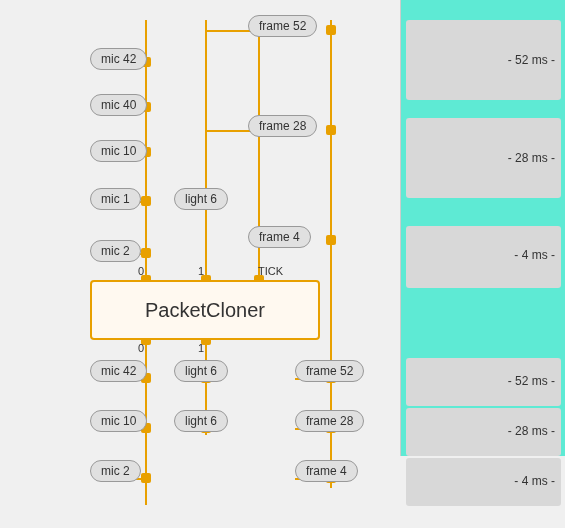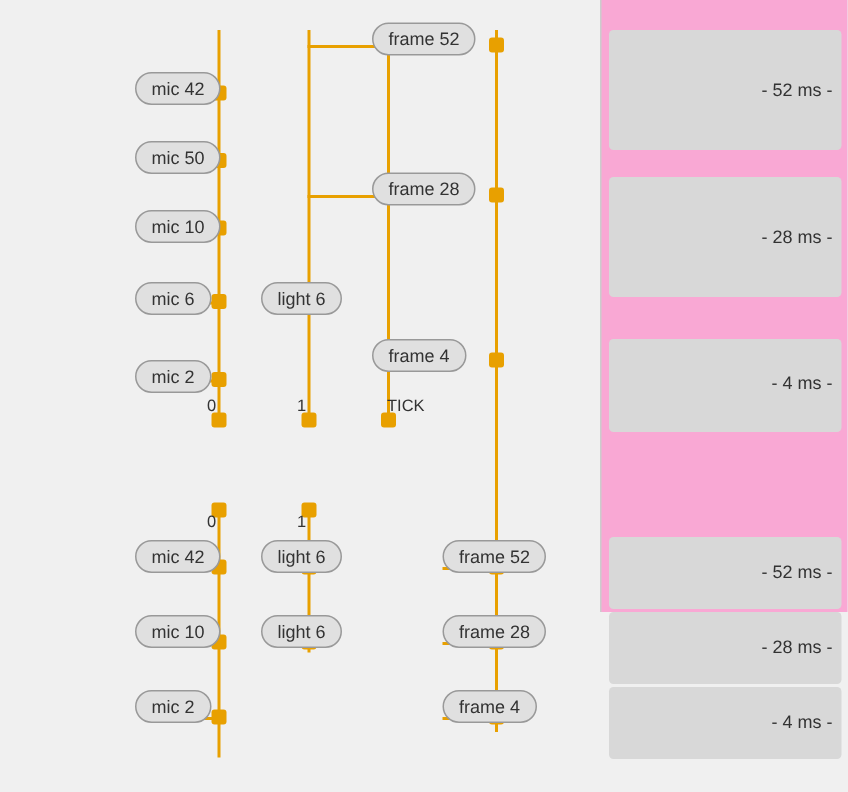--- a/index.html
+++ b/index.html
@@ -19,22 +19,22 @@
       position: relative;
     }
     .diagram-area {
       position: relative;
       width: 400px;
       height: 528px;
       background: #f0f0f0;
     }
     .timeline-area {
       width: 165px;
-      height: 408px;
-      background: #f9a8d4;
+      height: 456px;
+      background: #5eead4;
       position: relative;
       border-left: 1px solid #ccc;
     }
     .timeline-label {
       position: absolute;
       right: 10px;
       font-size: 12px;
       color: #333;
     }
     
@@ -158,42 +158,45 @@
     <div class="orange-dot" style="left:146px; top:478px;"></div>
     <div class="orange-dot" style="left:206px; top:378px;"></div>
     <div class="orange-dot" style="left:206px; top:428px;"></div>
     <div class="orange-dot" style="left:331px; top:30px;"></div>
     <div class="orange-dot" style="left:331px; top:378px;"></div>
     <div class="orange-dot" style="left:331px; top:130px;"></div>
     <div class="orange-dot" style="left:331px; top:428px;"></div>
     <div class="orange-dot" style="left:331px; top:240px;"></div>
     <div class="orange-dot" style="left:331px; top:478px;"></div>
 
+    <div class="packet-cloner-box" style="left:90px; top:280px; width:230px; height:60px;">
+      <span class="packet-cloner-label">PacketCloner</span>
+    </div>
 
     <div class="port-label" style="left:138px; top:265px;">0</div>
     <div class="port-label" style="left:198px; top:265px;">1</div>
     <div class="port-label" style="left:248px; top:265px;margin-left:10px;">TICK</div>
 
     <div class="port-label" style="left:138px; top:342px;">0</div>
     <div class="port-label" style="left:198px; top:342px;">1</div>
 
     <div class="node-pill" style="left:90px; top:48px;">
       <span>mic 42</span>
     </div>
 
     <div class="node-pill" style="left:90px; top:94px;">
-      <span>mic 50</span>
+      <span>mic 40</span>
     </div>
 
     <div class="node-pill" style="left:90px; top:140px;">
       <span>mic 10</span>
     </div>
 
     <div class="node-pill" style="left:90px; top:188px;">
-      <span>mic 6</span>
+      <span>mic 1</span>
     </div>
 
     <div class="node-pill" style="left:174px; top:188px;">
       <span>light 6</span>
     </div>
 
     <div class="node-pill" style="left:90px; top:240px;">
       <span>mic 2</span>
     </div>
 

